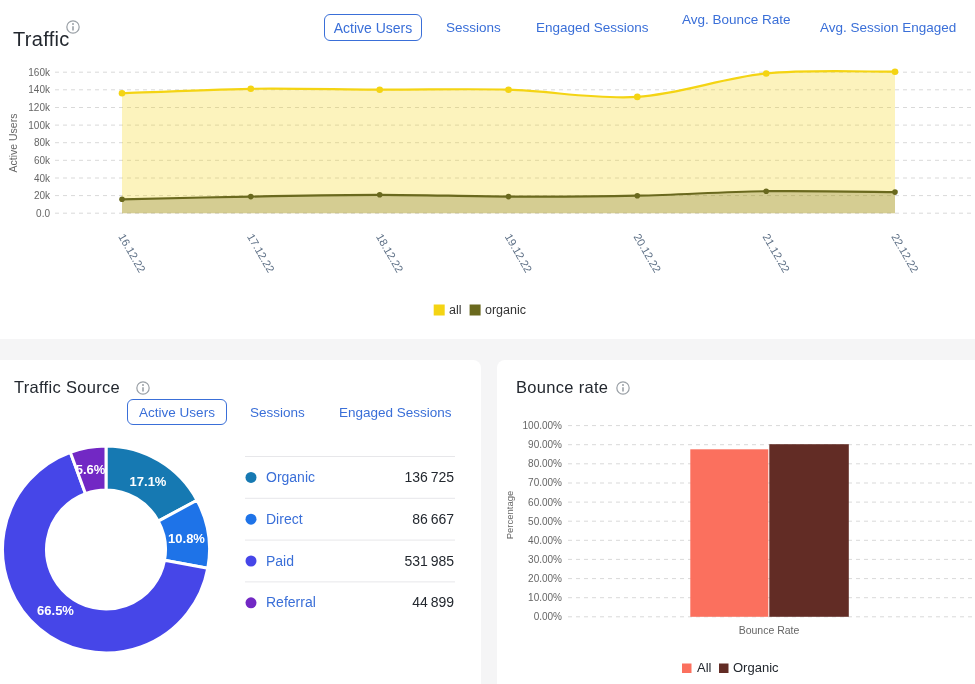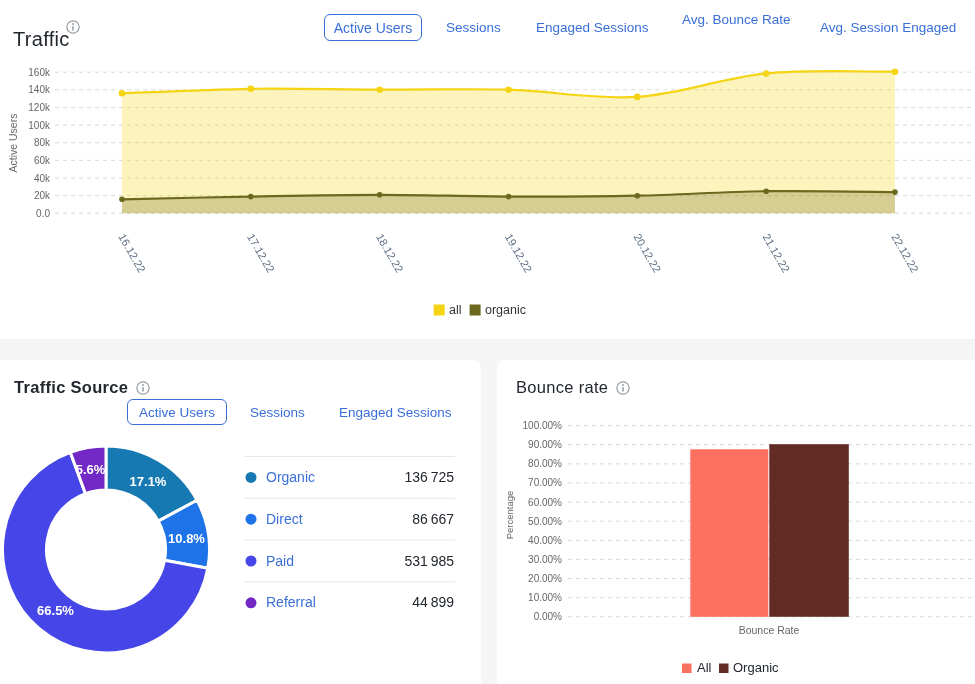--- a/index.html
+++ b/index.html
@@ -88,21 +88,21 @@
       <text transform="translate(633.3,236.5) rotate(60)">20.12.22</text>
       <text transform="translate(762.2,236.5) rotate(60)">21.12.22</text>
       <text transform="translate(891,236.5) rotate(60)">22.12.22</text>
     </g>
     <rect x="433.7" y="304.5" width="11" height="11" fill="#f4d413"></rect>
     <text x="449" y="314" font-size="12.5" fill="#333">all</text>
     <rect x="469.6" y="304.5" width="11" height="11" fill="#6a691e"></rect>
     <text x="485" y="314" font-size="12.5" fill="#333">organic</text>
   </svg>
 
-  <div class="abs title" style="left:14px; top:377.5px; font-size:16.5px;font-weight:bold;">Traffic Source</div>
+  <div class="abs title" style="left:14px; top:377.5px; font-size:16.5px;">Traffic Source</div>
   <svg class="abs" style="left:136px; top:381px;" width="14" height="14" viewBox="0 0 15 15">
     <circle cx="7.5" cy="7.5" r="6.6" fill="none" stroke="#9aa0a6" stroke-width="1.3"></circle>
     <line x1="7.5" y1="6.8" x2="7.5" y2="11.2" stroke="#9aa0a6" stroke-width="1.7"></line>
     <circle cx="7.5" cy="4.3" r="1.05" fill="#9aa0a6"></circle>
   </svg>
   <div class="abs tabbox" style="left:127px; top:399px; width:100px; height:26px; font-size:13.5px;">Active Users</div>
   <div class="abs tabtxt" style="left:250px; top:405px; font-size:13.5px;">Sessions</div>
   <div class="abs tabtxt" style="left:339px; top:405px; font-size:13.5px;">Engaged Sessions</div>
 
   <svg class="abs" style="left:0; top:340px;" width="480" height="344" viewBox="0 340 480 344">

